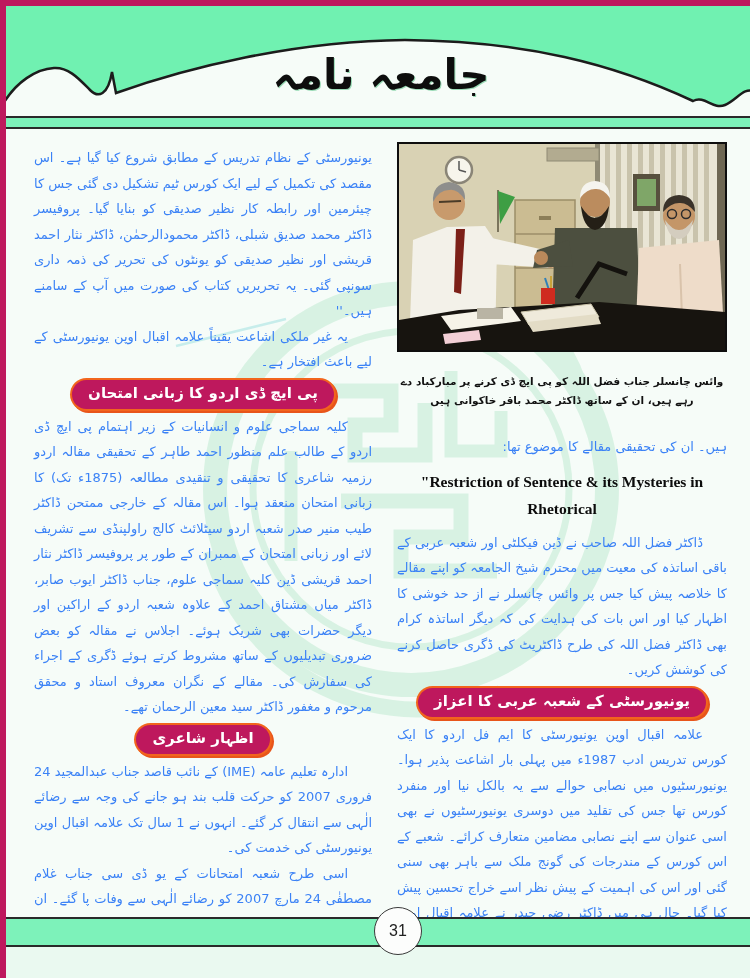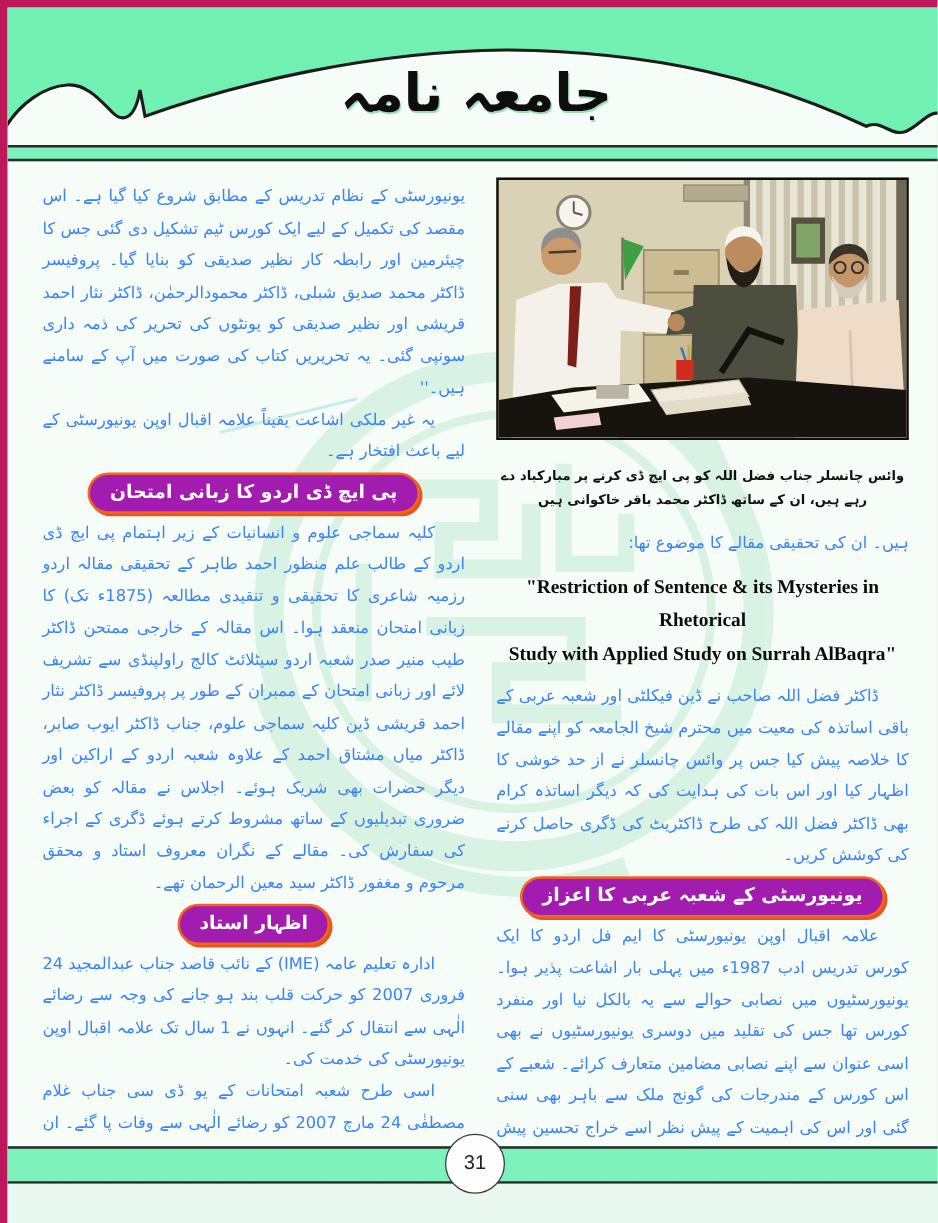--- a/index.html
+++ b/index.html
@@ -25,44 +25,44 @@
   .col{position:absolute;direction:rtl;}
   .col-left{top:139px;left:28px;width:338px;}
   .col-right{top:136px;left:391px;width:330px;}
   .urdu{
     margin:0;font-size:13px;line-height:25.5px;color:#3b82f6;
     text-align:justify;font-family:"DejaVu Sans",sans-serif;
   }
   .indent{text-indent:24px;}
   .heading{
     width:max-content;margin:5px auto;padding:3px 16px 5px;
-    background:#a21caf;color:#ffffff;font-weight:bold;font-size:15px;
+    background:#be185d;color:#ffffff;font-weight:bold;font-size:15px;
     line-height:21px;border-radius:15px;
     box-shadow:0 0 0 2px #f2651d,2px 2px 0 2px #e8551a;
   }
   .photo-frame{margin:0;padding:0;}
   .photo-border{border:2px solid #0e0e0e;display:block;background:#d9d2b4;}
   .photo-caption{
     direction:rtl;text-align:center;font-size:10.5px;font-weight:bold;
     line-height:19px;color:#111;margin-top:20px;
   }
-  .intro-line{margin-top:12px;text-align:right;}
+  .intro-line{margin-top:24px;text-align:right;}
   .quote{
     margin:8px 2px 8px;text-align:center;direction:ltr;
     font-family:"Liberation Serif","DejaVu Serif",serif;
     font-weight:bold;font-size:15.5px;line-height:27px;color:#0c0c0c;
   }
   .footer-band{
     position:absolute;top:911px;left:0;width:746px;height:30px;
     background:#7df2ba;border-top:2px solid #2a2a2a;border-bottom:2px solid #2a2a2a;
     box-sizing:border-box;
   }
   .footer-lower{position:absolute;top:941px;left:0;width:746px;height:33px;background:#eaf9f0;}
   .page-number{
-    position:absolute;top:901px;left:350px;width:46px;height:46px;
+    position:absolute;top:901px;left:368px;width:46px;height:46px;
     background:#fcfdfc;border:1.5px solid #3a3a3a;border-radius:50%;
     text-align:center;line-height:46px;font-size:16px;color:#222;
     font-family:"Liberation Sans",sans-serif;z-index:5;
   }
 </style>
 </head>
 <body>
 
 <div class="page">
 
@@ -171,38 +171,37 @@
           <polygon points="44,190 80,186 82,196 46,200" fill="#f3cfd6"></polygon>
         </g>
       </svg>
       <figcaption class="photo-caption">وائس چانسلر جناب فضل اللہ کو پی ایچ ڈی کرنے پر مبارکباد دے رہے ہیں، ان کے ساتھ ڈاکٹر محمد باقر خاکوانی ہیں</figcaption>
     </figure>
 
     <p class="urdu intro-line">ہیں۔ ان کی تحقیقی مقالے کا موضوع تھا:</p>
 
     <div class="quote">
       <div>"Restriction of Sentence &amp; its Mysteries in Rhetorical</div>
-      <div>Study with Applied Study  on Surrah AlBaqra"</div>
     </div>
 
     <p class="urdu indent">ڈاکٹر فضل اللہ صاحب نے ڈین فیکلٹی اور شعبہ عربی کے باقی اساتذہ کی معیت میں محترم شیخ الجامعہ کو اپنے مقالے کا خلاصہ پیش کیا جس پر وائس چانسلر نے از حد خوشی کا اظہار کیا اور اس بات کی ہدایت کی کہ دیگر اساتذہ کرام بھی ڈاکٹر فضل اللہ کی طرح ڈاکٹریٹ کی ڈگری حاصل کرنے کی کوشش کریں۔</p>
 
     <div class="heading">یونیورسٹی کے شعبہ عربی کا اعزاز</div>
 
     <p class="urdu indent">علامہ اقبال اوپن یونیورسٹی کا ایم فل اردو کا ایک کورس تدریس ادب 1987ء میں پہلی بار اشاعت پذیر ہوا۔ یونیورسٹیوں میں نصابی حوالے سے یہ بالکل نیا اور منفرد کورس تھا جس کی تقلید میں دوسری یونیورسٹیوں نے بھی اسی عنوان سے اپنے نصابی مضامین متعارف کرائے۔ شعبے کے اس کورس کے مندرجات کی گونج ملک سے باہر بھی سنی گئی اور اس کی اہمیت کے پیش نظر اسے خراج تحسین پیش کیا گیا۔ حال ہی میں ڈاکٹر رضی حیدر نے علامہ اقبال اوپن یونیورسٹی کے اس کورس کو ''اردو ادب کی تحریکات و نظریات کی تدریس'' کے عنوان سے مرتب کیا ہے۔ ڈاکٹر حیدر کی یہ کتاب مظفر پور (بہار انڈیا) معروف اشاعتی ادارے کتابستان نے شائع کی ہے۔ ڈاکٹر صاحب موصوف نے اپنے مقدمے میں لکھا ہے ''تمہید کے طور پہ یہ معلومات فراہم کر دینا ضروری ہے کہ ادب پر تحقیقی کام کرنے والوں کے لیے ایم فل کا یہ کورس علامہ اقبال اوپن</p>
   </div>
 
   <div class="col col-left">
     <p class="urdu">یونیورسٹی کے نظام تدریس کے مطابق شروع کیا گیا ہے۔ اس مقصد کی تکمیل کے لیے ایک کورس ٹیم تشکیل دی گئی جس کا چیئرمین اور رابطہ کار نظیر صدیقی کو بنایا گیا۔ پروفیسر ڈاکٹر محمد صدیق شبلی، ڈاکٹر محمودالرحمٰن، ڈاکٹر نثار احمد قریشی اور نظیر صدیقی کو یونٹوں کی تحریر کی ذمہ داری سونپی گئی۔ یہ تحریریں کتاب کی صورت میں آپ کے سامنے ہیں۔''</p>
     <p class="urdu indent">یہ غیر ملکی اشاعت یقیناً علامہ اقبال اوپن یونیورسٹی کے لیے باعث افتخار ہے۔</p>
 
     <div class="heading">پی ایچ ڈی اردو کا زبانی امتحان</div>
     <p class="urdu indent">کلیہ سماجی علوم و انسانیات کے زیر اہتمام پی ایچ ڈی اردو کے طالب علم منظور احمد طاہر کے تحقیقی مقالہ اردو رزمیہ شاعری کا تحقیقی و تنقیدی مطالعہ (1875ء تک) کا زبانی امتحان منعقد ہوا۔ اس مقالہ کے خارجی ممتحن ڈاکٹر طیب منیر صدر شعبہ اردو سیٹلائٹ کالج راولپنڈی سے تشریف لائے اور زبانی امتحان کے ممبران کے طور پر پروفیسر ڈاکٹر نثار احمد قریشی ڈین کلیہ سماجی علوم، جناب ڈاکٹر ایوب صابر، ڈاکٹر میاں مشتاق احمد کے علاوہ شعبہ اردو کے اراکین اور دیگر حضرات بھی شریک ہوئے۔ اجلاس نے مقالہ کو بعض ضروری تبدیلیوں کے ساتھ مشروط کرتے ہوئے ڈگری کے اجراء کی سفارش کی۔ مقالے کے نگران معروف استاد و محقق مرحوم و مغفور ڈاکٹر سید معین الرحمان تھے۔</p>
 
-    <div class="heading">اظہار استاد</div>
+    <div class="heading">اظہار شاعری</div>
     <p class="urdu indent">ادارہ تعلیم عامہ (IME) کے نائب قاصد جناب عبدالمجید 24 فروری 2007 کو حرکت قلب بند ہو جانے کی وجہ سے رضائے الٰہی سے انتقال کر گئے۔ انہوں نے 1 سال تک علامہ اقبال اوپن یونیورسٹی کی خدمت کی۔</p>
     <p class="urdu indent">اسی طرح شعبہ امتحانات کے یو ڈی سی جناب غلام مصطفٰی 24 مارچ 2007 کو رضائے الٰہی سے وفات پا گئے۔ ان کی مدت ملازمت 22 سال تھی۔</p>
     <p class="urdu indent">یونیورسٹی انتظامیہ ہر دو اصحاب کی خدمات کو سراہتے ہوئے یہ بات ریکارڈ میں لانا چاہتی ہے کہ فرائض کی انجام دہی میں ان کی لگن اور ان تھک محنت کو تا دیر یاد رکھا جائے گا۔</p>
 
   </div>
 
   <div class="footer-band"></div>
   <div class="footer-lower"></div>
   <div class="page-number">31</div>
 

